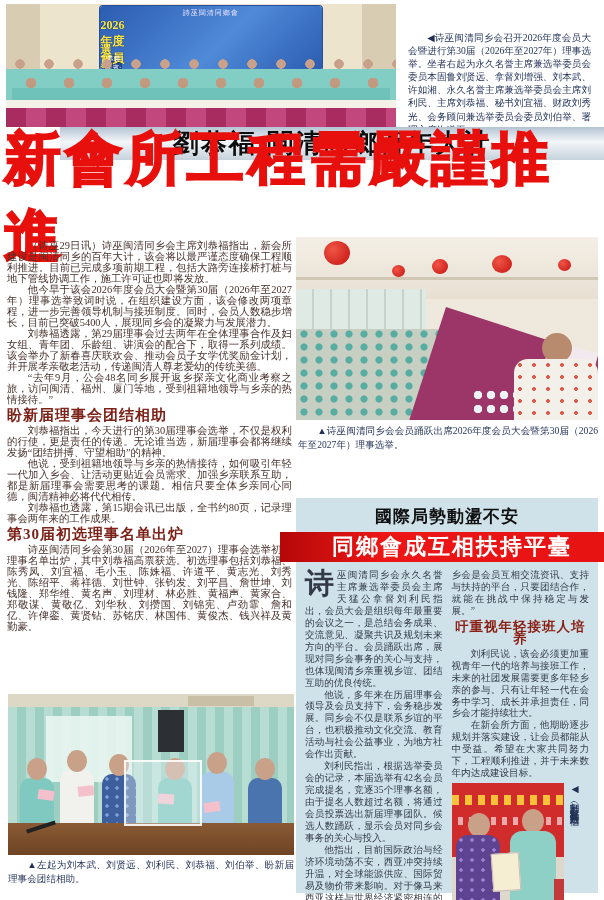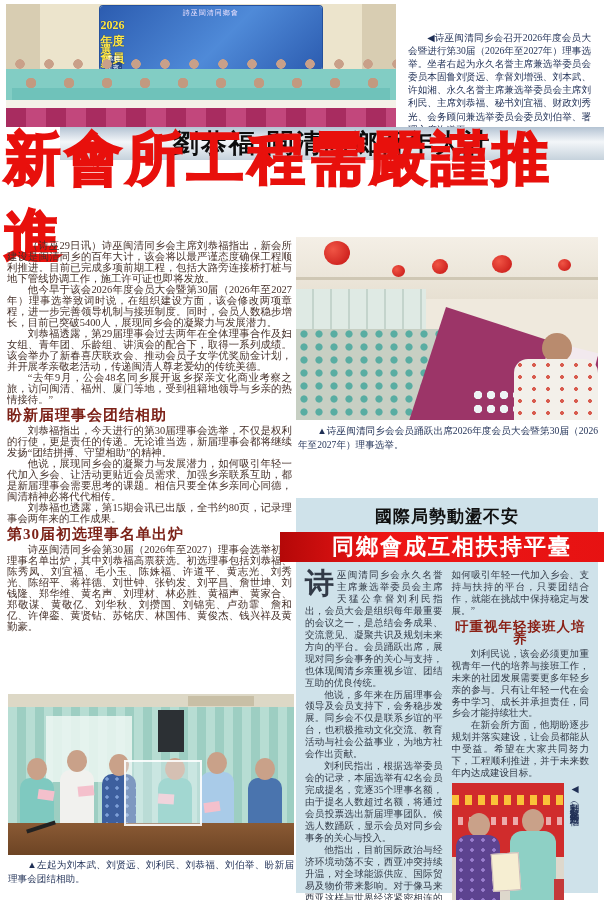--- a/index.html
+++ b/index.html
@@ -170,21 +170,21 @@
   <span>新會所工程需嚴謹推進</span>
 </div>
 
 <div class="abs" id="article1">
   <p>（诗巫29日讯）诗巫闽清同乡会主席刘恭福指出，新会所建设是闽清同乡的百年大计，该会将以最严谨态度确保工程顺利推进。目前已完成多项前期工程，包括大路旁连接桥打桩与地下管线协调工作，施工许可证也即将发放。</p>
   <p>他今早于该会2026年度会员大会暨第30届（2026年至2027年）理事选举致词时说，在组织建设方面，该会修改两项章程，进一步完善领导机制与接班制度。同时，会员人数稳步增长，目前已突破5400人，展现同乡会的凝聚力与发展潜力。</p>
   <p>刘恭福透露，第29届理事会过去两年在全体理事合作及妇女组、青年团、乐龄组、讲演会的配合下，取得一系列成绩。该会举办了新春喜庆联欢会、推动会员子女学优奖励金计划，并开展孝亲敬老活动，传递闽清人尊老爱幼的传统美德。</p>
   <p>“去年9月，公会48名同乡展开返乡探亲文化商业考察之旅，访问闽清、福州、厦门等地，受到祖籍地领导与乡亲的热情接待。”</p>
   <h3>盼新届理事会团结相助</h3>
   <p>刘恭福指出，今天进行的第30届理事会选举，不仅是权利的行使，更是责任的传递。无论谁当选，新届理事会都将继续发扬“团结拼搏、守望相助”的精神。</p>
-  <p>他说，展现同乡会的凝聚力与发展潜力，如何吸引年轻一代加入乡会、让活动更贴近会员需求、加强乡亲联系互助，都是新届理事会需要思考的课题。相信只要全体乡亲同心同德，闽清精神必将代代相传。</p>
+  <p>他说，受到祖籍地领导与乡亲的热情接待，如何吸引年轻一代加入乡会、让活动更贴近会员需求、加强乡亲联系互助，都是新届理事会需要思考的课题。相信只要全体乡亲同心同德，闽清精神必将代代相传。</p>
   <p>刘恭福也透露，第15期会讯已出版，全书约80页，记录理事会两年来的工作成果。</p>
   <h3>第30届初选理事名单出炉</h3>
   <p>诗巫闽清同乡会第30届（2026年至2027）理事会选举初选理事名单出炉，其中刘恭福高票获选。初选理事包括刘恭福、陈秀凤、刘宜福、毛小玉、陈姝福、许道平、黄志光、刘秀光、陈绍平、蒋祥德、刘世钟、张钧发、刘平昌、詹世坤、刘钱隆、郑华维、黄名声、刘理材、林必胜、黄福声、黄家合、郑敬谋、黄敬亿、刘华秋、刘攒国、刘锦宪、卢劲霏、詹和亿、许俾銮、黄贤钻、苏铭庆、林国伟、黄俊杰、钱兴祥及黄勤豪。</p>
 </div>
 
 <div class="abs" id="hall-photo">
   <div class="abs hall-ceiling"></div>
   <div class="abs hall-beam"></div>
   <div class="abs hall-windows"></div>
   <div class="abs hall-crowd"></div>
@@ -210,21 +210,21 @@
   </div>
   <div id="panel-cols">
     <div class="pcol">
       <p class="noindent"><span class="dropcap">诗</span><span>巫闽清同乡会永久名誉主席兼选举委员会主席天猛公拿督刘利民指出，会员大会是组织每年最重要的会议之一，是总结会务成果、交流意见、凝聚共识及规划未来方向的平台。会员踊跃出席，展现对同乡会事务的关心与支持，也体现闽清乡亲重视乡谊、团结互助的优良传统。</span></p>
       <p>他说，多年来在历届理事会领导及会员支持下，会务稳步发展。同乡会不仅是联系乡谊的平台，也积极推动文化交流、教育活动与社会公益事业，为地方社会作出贡献。</p>
       <p>刘利民指出，根据选举委员会的记录，本届选举有42名会员完成提名，竞逐35个理事名额，由于提名人数超过名额，将通过会员投票选出新届理事团队。候选人数踊跃，显示会员对同乡会事务的关心与投入。</p>
       <p>他指出，目前国际政治与经济环境动荡不安，西亚冲突持续升温，对全球能源供应、国际贸易及物价带来影响。对于像马来西亚这样与世界经济紧密相连的国家，国际局势变化往往对本地经济与人民生活带来间接影响。</p>
 
     </div>
     <div class="pcol">
-      <p class="noindent">如何吸引年轻一代加入乡会、支持与扶持的平台，只要团结合作，就能在挑战中保持稳定与发展。”</p>
+      <p class="noindent">乡会是会员互相交流资讯、支持与扶持的平台，只要团结合作，就能在挑战中保持稳定与发展。”</p>
       <h4>吁重视年轻接班人培养</h4>
       <p>刘利民说，该会必须更加重视青年一代的培养与接班工作，未来的社团发展需要更多年轻乡亲的参与。只有让年轻一代在会务中学习、成长并承担责任，同乡会才能持续壮大。</p>
       <p>在新会所方面，他期盼逐步规划并落实建设，让会员都能从中受益。希望在大家共同努力下，工程顺利推进，并于未来数年内达成建设目标。</p>
       <div id="award-wrap">
         <div id="award-photo">
           <div class="abs aw-banner"></div>
           <div class="abs aw-head-left"></div>
           <div class="abs aw-man-left"></div>
           <div class="abs aw-head-right"></div>
           <div class="abs aw-man-right"></div>

